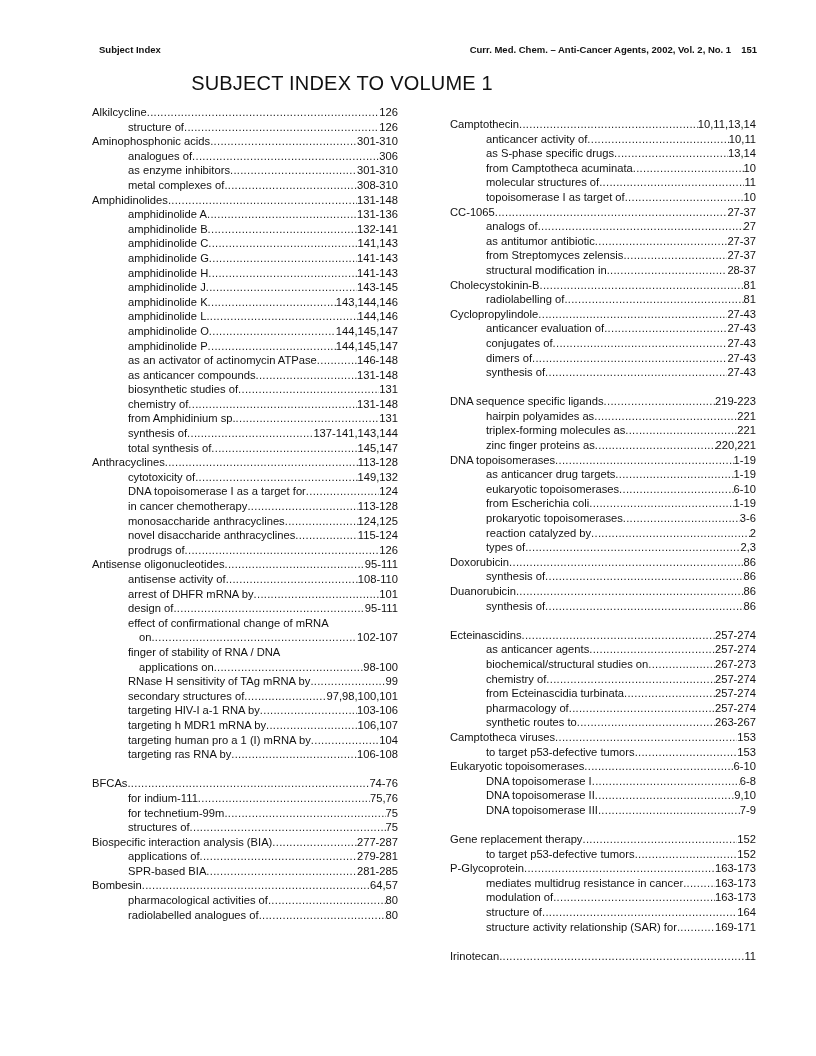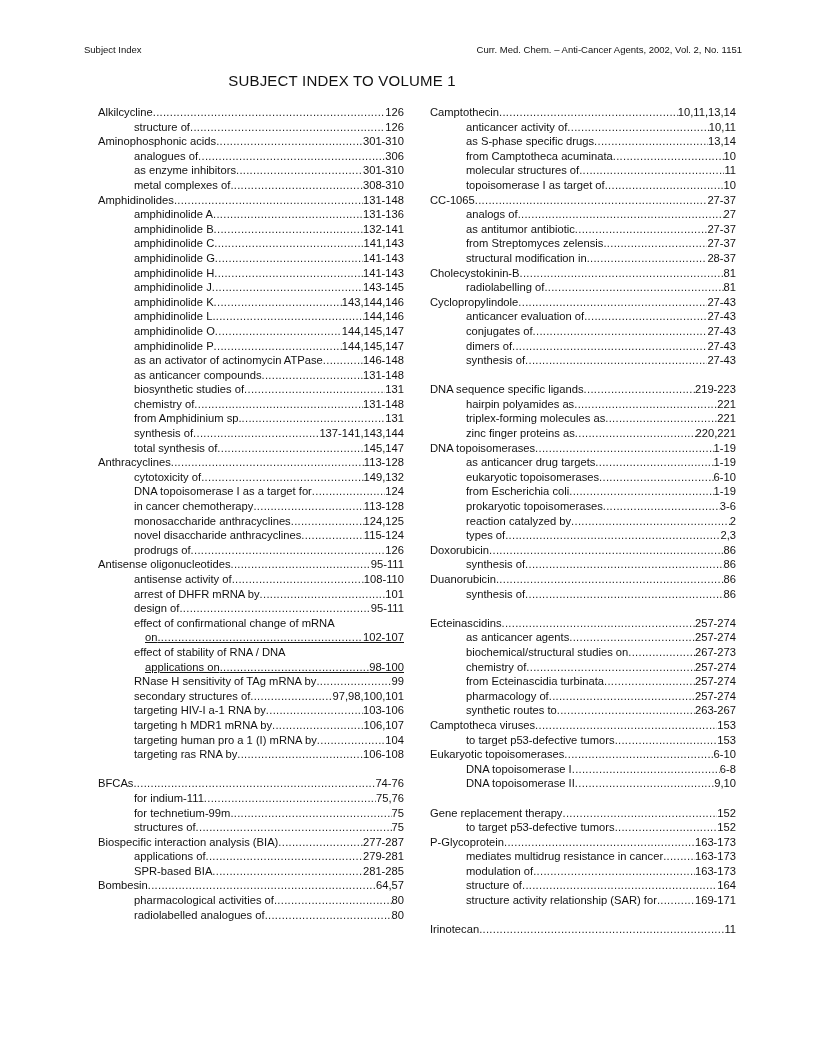--- a/index.html
+++ b/index.html
@@ -1,31 +1,31 @@
 <!DOCTYPE html>
 <html><head>
 <meta charset="utf-8">
 <style>
   html, body { margin: 0; padding: 0; background: #ffffff; }
   body { width: 816px; height: 1056px; position: relative; overflow: hidden;
          font-family: "Liberation Sans", sans-serif; color: #111; }
-  .running-head { position: absolute; top: 44px; left: 84px; width: 658px; height: 14px;
-                  font-size: 9.5px; }
+  .running-head { position: absolute; top: 44px; left: 99px; width: 658px; height: 14px;
+                  font-size: 9.5px; font-weight: bold; }
   .running-head .left { position: absolute; left: 0; top: 0; }
   .running-head .right { position: absolute; right: 0; top: 0; }
-  .running-head .pg { }
+  .running-head .pg { margin-left: 10px; }
   .title { position: absolute; top: 72px; left: 0; width: 684px; text-align: center;
-           font-size: 15px; letter-spacing: 0.2px; }
+           font-size: 20px; letter-spacing: 0.2px; }
   .col { position: absolute; top: 105px; width: 306px; }
-  .col.left { left: 98px; }
-  .col.right { left: 430px; }
+  .col.left { left: 92px; }
+  .col.right { left: 450px; margin-top: 12px; }
   .line { height: 14.6px; line-height: 14.6px; font-size: 11.2px; display: flex;
           white-space: nowrap; overflow: hidden; }
   .line.sub { padding-left: 36px; }
-  .line.cont { padding-left: 47px; text-decoration: underline; }
+  .line.cont { padding-left: 47px; }
   .line.blank { height: 14.6px; }
   .line .term { flex: 0 0 auto; }
   .line .leader { flex: 1 1 auto; overflow: hidden; }
   .line .leader::after { content: "......................................................................................................................................................................"; letter-spacing: 0.3px; color: #222; }
   .line .pages { flex: 0 0 auto; }
 </style>
 </head>
 <body>
 
 <div class="running-head">
@@ -213,21 +213,21 @@
     </div>
     <div class="line sub">
       <span class="term">effect of confirmational change of mRNA</span>
     </div>
     <div class="line cont">
       <span class="term">on</span>
       <span class="leader"></span>
       <span class="pages">102-107</span>
     </div>
     <div class="line sub">
-      <span class="term">effect of stability of RNA / DNA</span>
+      <span class="term">finger of stability of RNA / DNA</span>
     </div>
     <div class="line cont">
       <span class="term">applications on</span>
       <span class="leader"></span>
       <span class="pages">98-100</span>
     </div>
     <div class="line sub">
       <span class="term">RNase H sensitivity of TAg  mRNA by</span>
       <span class="leader"></span>
       <span class="pages">99</span>
@@ -529,20 +529,25 @@
     </div>
     <div class="line sub">
       <span class="term">DNA topoisomerase I</span>
       <span class="leader"></span>
       <span class="pages">6-8</span>
     </div>
     <div class="line sub">
       <span class="term">DNA topoisomerase II</span>
       <span class="leader"></span>
       <span class="pages">9,10</span>
+    </div>
+    <div class="line sub">
+      <span class="term">DNA topoisomerase III</span>
+      <span class="leader"></span>
+      <span class="pages">7-9</span>
     </div>
     <div class="line blank"></div>
     <div class="line">
       <span class="term">Gene replacement therapy</span>
       <span class="leader"></span>
       <span class="pages">152</span>
     </div>
     <div class="line sub">
       <span class="term">to target p53-defective tumors</span>
       <span class="leader"></span>

